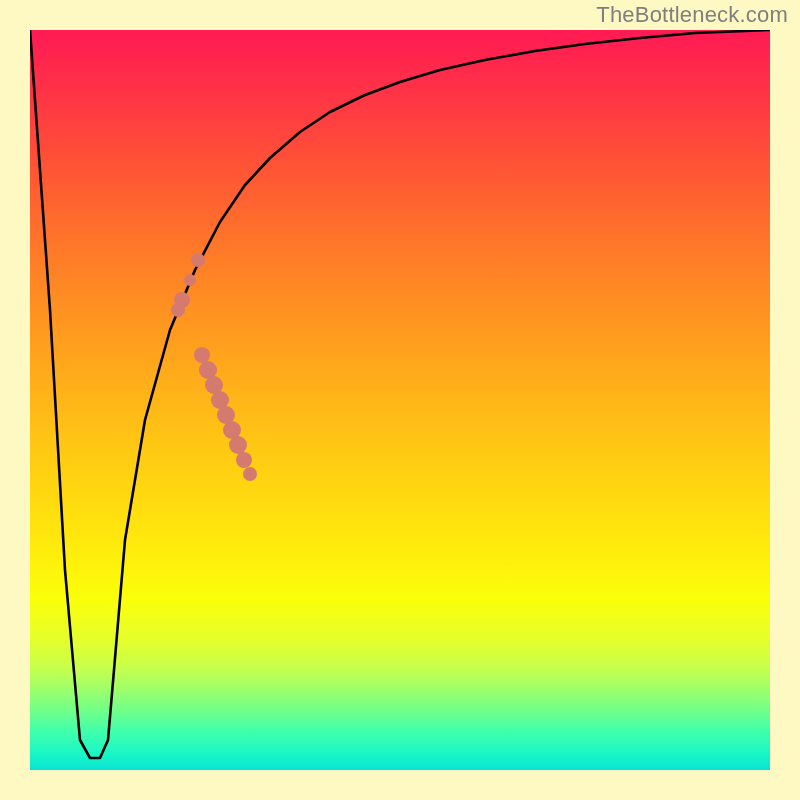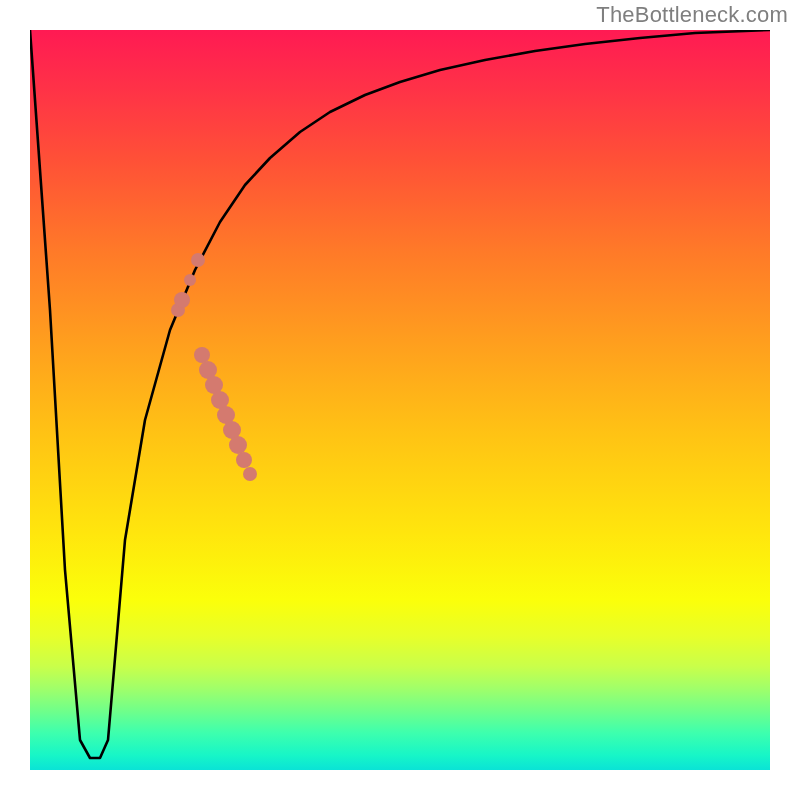--- a/index.html
+++ b/index.html
@@ -8,21 +8,21 @@
     width: 800px;
     height: 800px;
     overflow: hidden;
     background: #000;
     font-family: Arial, Helvetica, sans-serif;
   }
   .frame {
     position: relative;
     width: 800px;
     height: 800px;
-    background: #ffffff;
+    background: #fef9c3;
   }
   .attribution {
     position: absolute;
     top: 2px;
     right: 12px;
     color: #7f7f7f;
     font-size: 22px;
     font-weight: 500;
     letter-spacing: 0.2px;
     z-index: 10;

